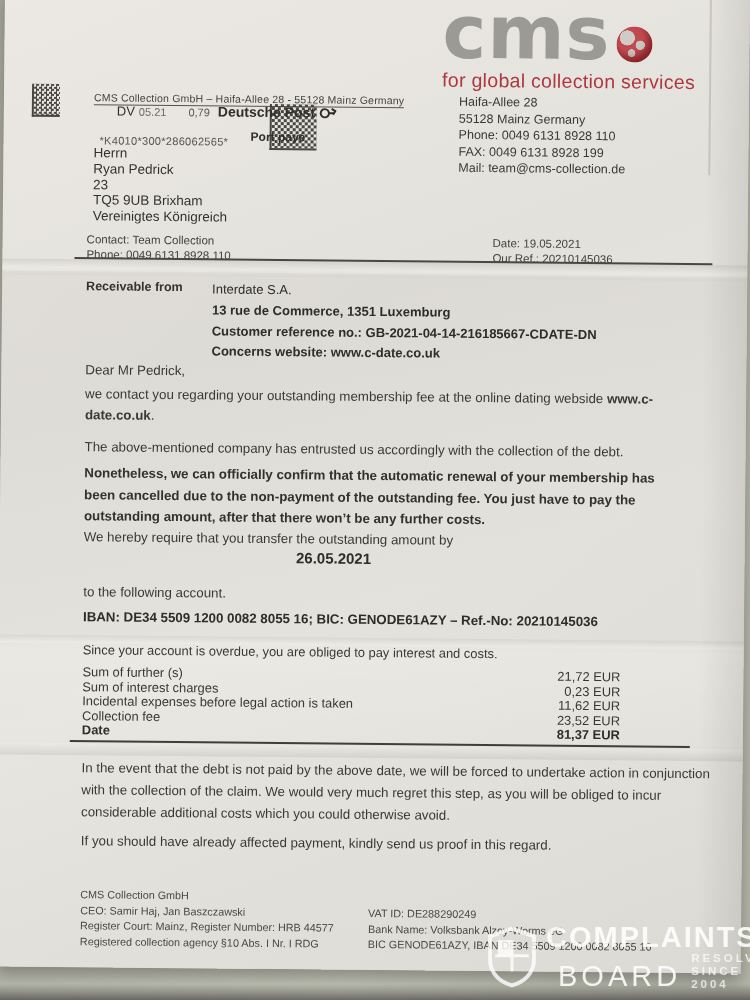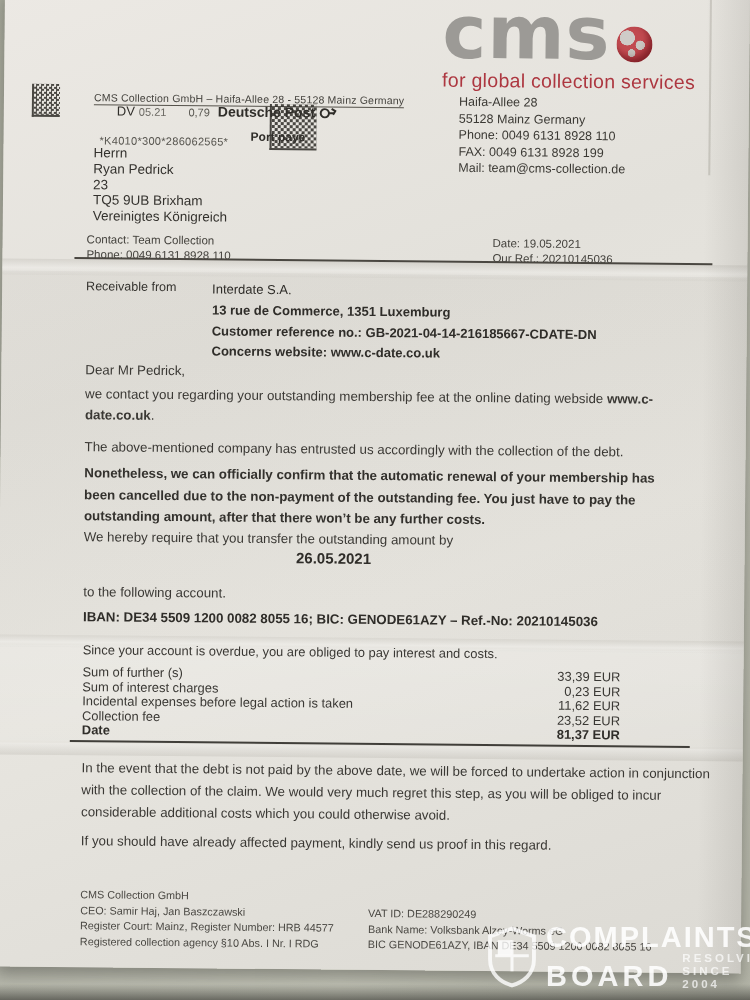--- a/index.html
+++ b/index.html
@@ -51,21 +51,21 @@
   .fr-carrier{font-weight:bold;font-size:14px;color:#2f2d29;margin-left:8px;}
   .posthorn{margin-left:4px;position:relative;top:2px;}
   .port-paye{left:247px;top:139px;font-weight:bold;font-size:12px;color:#2f2d29;}
   .routing{left:96px;top:145px;font-size:11px;color:#56544e;letter-spacing:.3px;}
   .recipient{left:90px;top:156px;font-size:13.5px;line-height:15.8px;color:#34322e;}
 
   .meta-left{left:84px;top:243px;font-size:11.5px;line-height:15px;color:#44423d;}
   .meta-right{left:490px;top:243px;font-size:11.5px;line-height:15px;color:#44423d;}
   .rule{left:72px;top:268px;width:638px;height:2px;background:#4a4741;}
 
-  .recv-label{left:84px;top:290px;font-size:12.5px;font-weight:normal;color:#34322e;}
+  .recv-label{left:84px;top:290px;font-size:12.5px;font-weight:bold;color:#34322e;}
   .recv-vals{left:210px;top:289px;font-size:13px;line-height:20.8px;color:#2f2d29;}
   .recv-vals .b{font-weight:bold;}
 
   .body-text{font-size:13.3px;line-height:21px;color:#3a3834;}
   .salutation{left:84px;top:370px;text-align:right;}
   .p1{left:84px;top:394px;width:612px;}
   .p2{left:84px;top:447px;width:620px;}
   .p3{left:84px;top:473px;width:600px;font-weight:bold;line-height:21.5px;color:#33312d;}
   .p4{left:84px;top:537px;}
   .deadline{left:84px;top:558px;width:500px;text-align:center;font-weight:bold;font-size:15px;color:#2f2d29;}
@@ -84,21 +84,21 @@
 
   .footer-left{left:84px;top:898px;font-size:10.8px;line-height:15.5px;color:#4a4843;}
   .footer-right{left:372px;top:914px;font-size:10.8px;line-height:15.5px;color:#4a4843;}
 
   .watermark{position:absolute;left:486px;top:922px;display:flex;align-items:flex-start;
        color:rgba(255,255,255,.88);z-index:5;}
   .wm-shield{margin-top:4px;opacity:.88;}
   .wm-text{margin-left:8px;}
   .wm-line1{font-size:29px;font-weight:bold;letter-spacing:2px;line-height:30px;}
   .wm-row2{display:flex;align-items:flex-end;}
-  .wm-line2{font-size:29px;font-weight:bold;letter-spacing:4px;line-height:30px;}
+  .wm-line2{font-size:29px;font-weight:normal;letter-spacing:4px;line-height:30px;margin-left:12px;}
   .wm-sub{margin-left:10px;font-size:11.5px;font-weight:bold;letter-spacing:3px;line-height:13px;opacity:.8;}
 </style>
 </head>
 <body>
 
 <div class="photo">
   <div class="paper">
     <div class="crease crease-a"></div>
     <div class="midshade"></div>
     <div class="crease crease-b"></div>
@@ -171,21 +171,21 @@
     <div class="abs body-text p3">Nonetheless, we can officially confirm that the automatic renewal of your membership has been cancelled due to the non-payment of the outstanding fee. You just have to pay the outstanding amount, after that there won’t be any further costs.</div>
     <div class="abs body-text p4">We hereby require that you transfer the outstanding amount by</div>
     <div class="abs deadline">26.05.2021</div>
     <div class="abs body-text p5">to the following account.</div>
     <div class="abs iban">IBAN: DE34 5509 1200 0082 8055 16; BIC: GENODE61AZY – Ref.-No: 20210145036</div>
     <div class="abs body-text p6">Since your account is overdue, you are obliged to pay interest and costs.</div>
 
     <div class="abs charges">
       <div class="chrow">
         <span>Sum of further (s)</span>
-        <span class="val">33,39 EUR</span>
+        <span class="val">21,72 EUR</span>
       </div>
       <div class="chrow">
         <span>Sum of interest charges</span>
         <span class="val">0,23 EUR</span>
       </div>
       <div class="chrow">
         <span>Incidental expenses before legal action is taken</span>
         <span class="val">11,62 EUR</span>
       </div>
       <div class="chrow">

